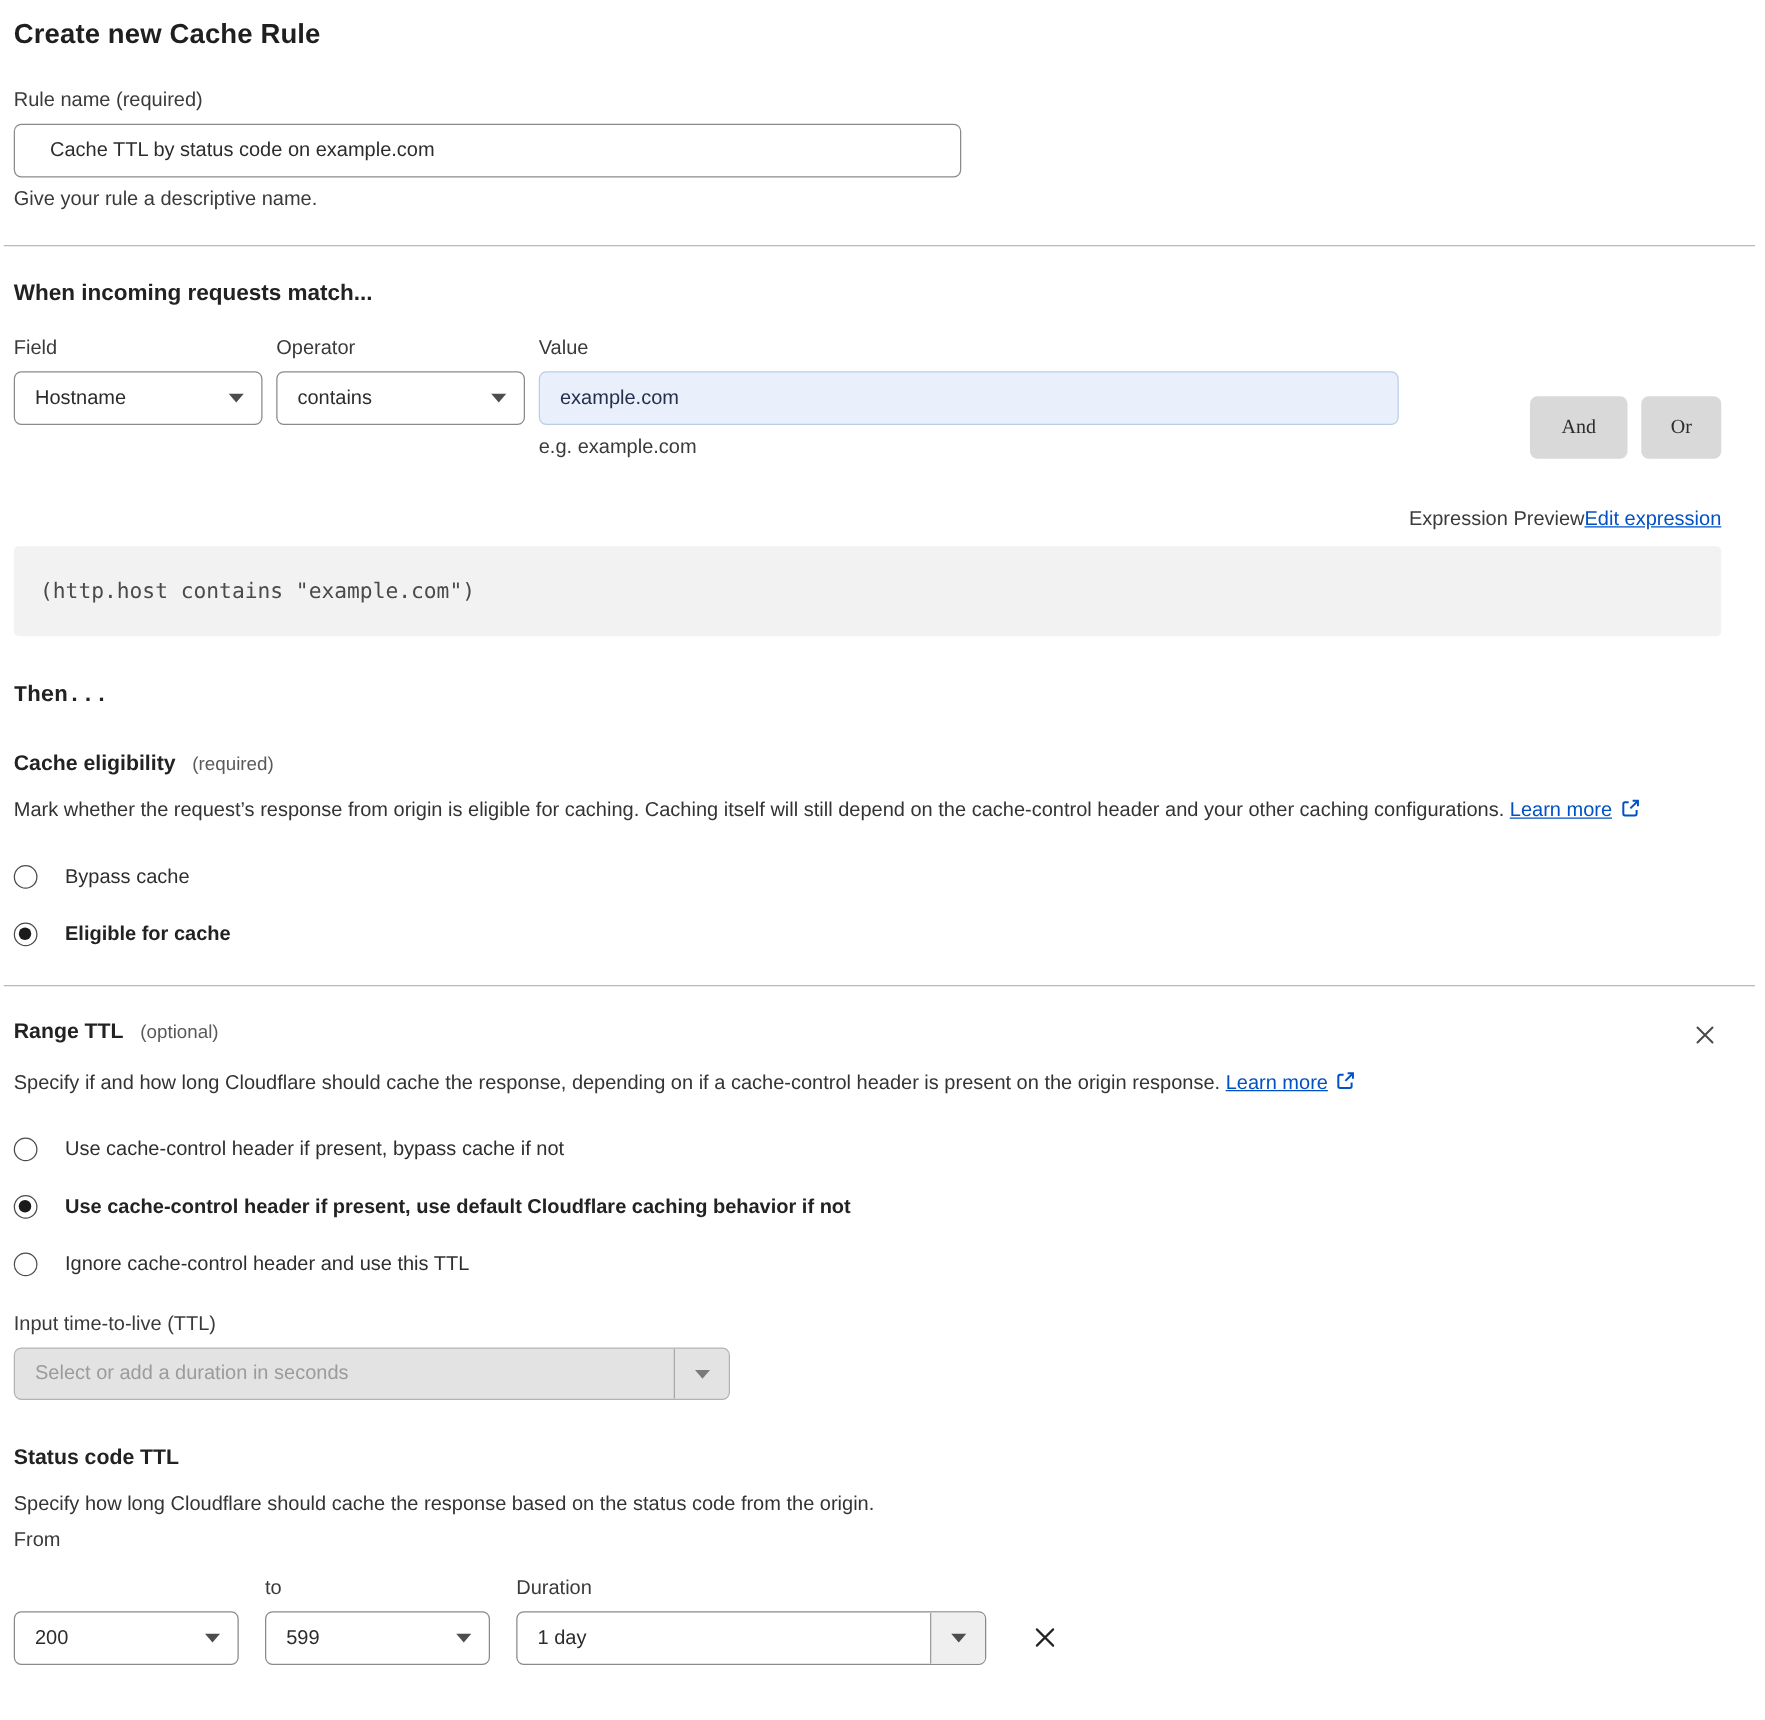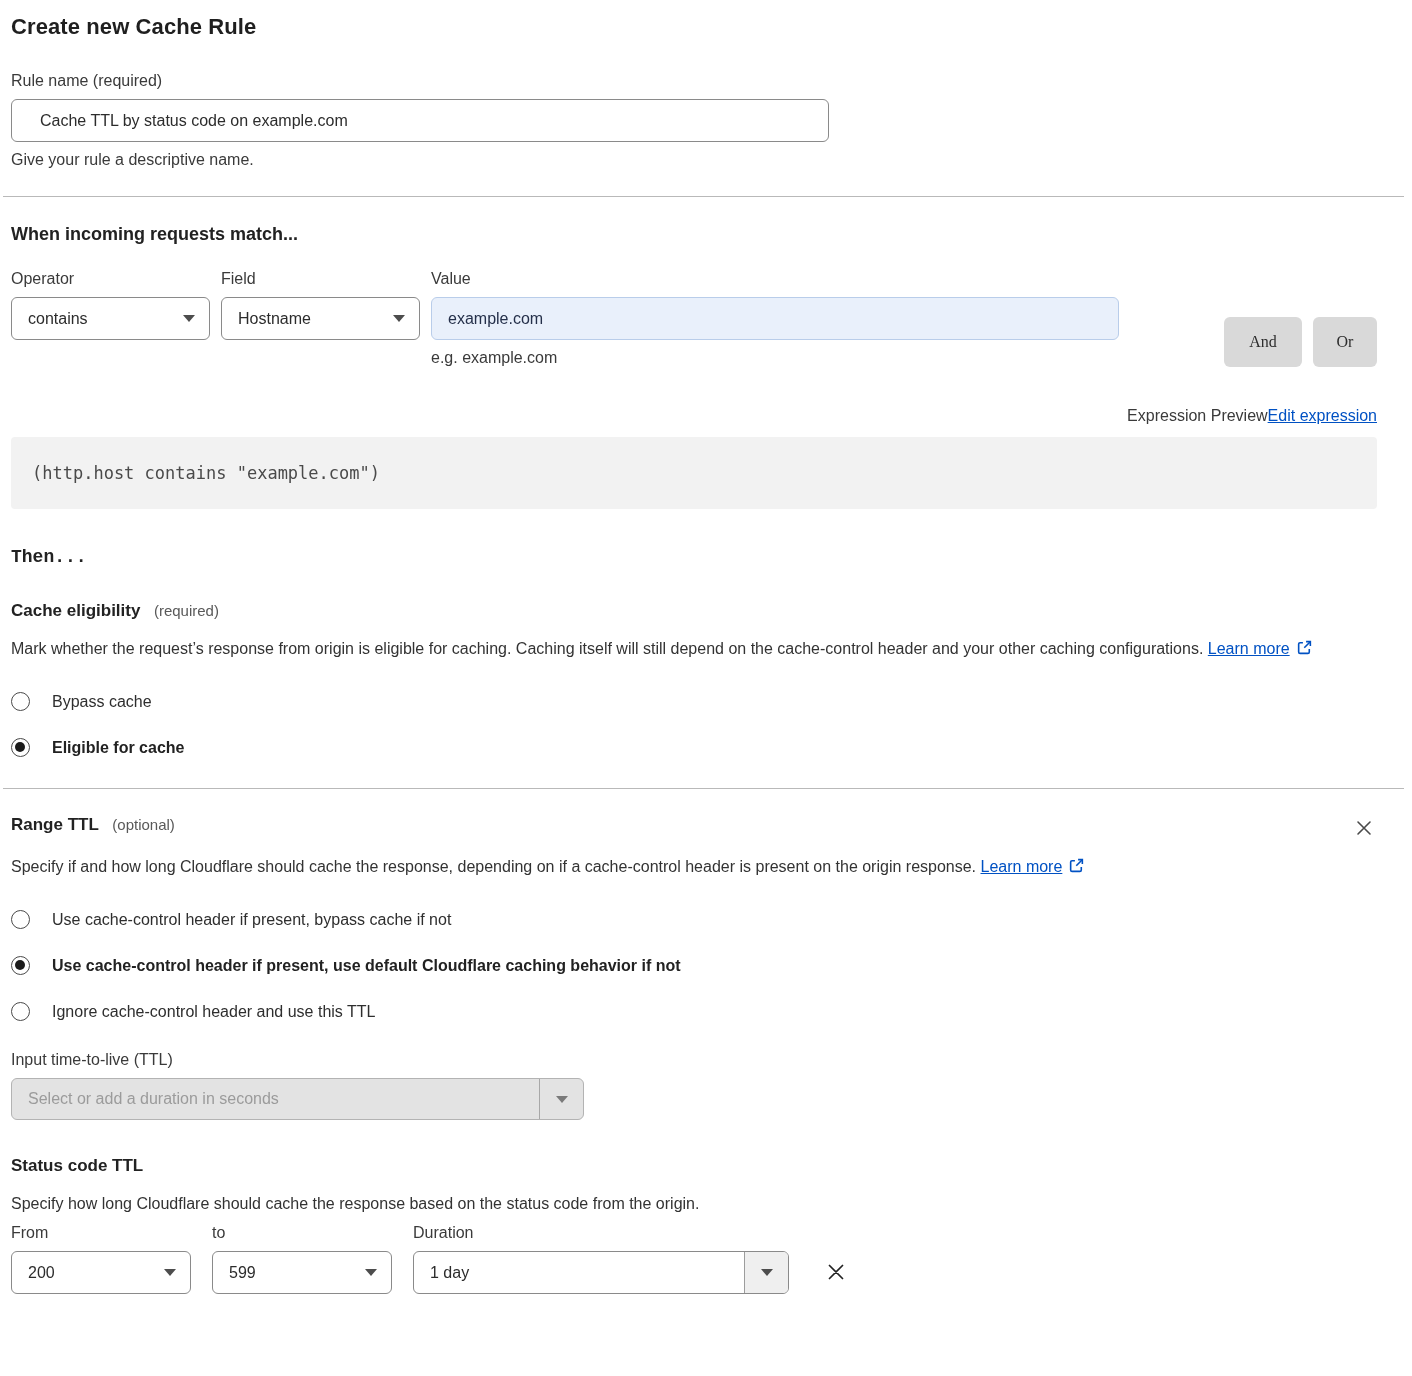--- a/index.html
+++ b/index.html
@@ -15,21 +15,21 @@
   h1.page-title {
     font-size:22px; font-weight:700; color:#1f1f1f;
     margin:2px 0 32px 0; letter-spacing:.1px;
   }
   .field-label { font-size:16px; color:#3a3a3a; margin-bottom:9px; }
   .text-input {
     height:43px; border:1px solid #8a8a8a; border-radius:6px;
     padding:0 16px; font-size:16px; color:#2c2c2c; background:#fff;
     font-family:inherit; outline:none; display:block;
   }
-  .rule-name-input { width:818px;padding-left:28px; }
+  .rule-name-input { width:758px;padding-left:28px; }
   .help-text { font-size:16px; color:#3a3a3a; margin-top:9px; }
 
   hr.divider {
     border:none; border-top:1px solid #b9b9b9;
     margin:27px -27px 0 -8px;
   }
 
   h2.section-heading { font-size:18px; font-weight:700; color:#222; margin:27px 0 0 0; }
 
   
@@ -124,30 +124,30 @@
   <div class="field-label">Rule name (required)</div>
   <input class="text-input rule-name-input" type="text" value="Cache TTL by status code on example.com" style="">
   <div class="help-text">Give your rule a descriptive name.</div>
 
   <hr class="divider">
 
   <h2 class="section-heading">When incoming requests match...</h2>
 
   <div class="match-row">
     <div class="match-col" style="width:199px;">
+      <div class="field-label">Field</div>
+      <div class="select">
+        <span>Hostname</span>
+        <span class="caret"></span>
+      </div>
+    </div>
+    <div class="match-col" style="width:199px;">
       <div class="field-label">Operator</div>
       <div class="select">
         <span>contains</span>
-        <span class="caret"></span>
-      </div>
-    </div>
-    <div class="match-col" style="width:199px;">
-      <div class="field-label">Field</div>
-      <div class="select">
-        <span>Hostname</span>
         <span class="caret"></span>
       </div>
     </div>
     <div class="match-col" style="width:782px;">
       <div class="field-label">Value</div>
       <input class="text-input value-input" type="text" value="example.com" style="">
       <div class="help-text">e.g. example.com</div>
     </div>
     <button class="chip-btn and-btn">And</button>
     <button class="chip-btn or-btn">Or</button>
@@ -223,21 +223,21 @@
     <span class="combo-text">Select or add a duration in seconds</span>
     <span class="combo-arrow">
         <span class="caret"></span>
       </span>
   </div>
 
   <h3 class="sub-heading" style="display:block; margin-top:36px;">Status code TTL</h3>
   <p class="description">Specify how long Cloudflare should cache the response based on the status code from the origin.</p>
 
   <div class="status-row">
-    <div class="status-col" style="width:180px;">
+    <div class="status-col" style="width:180px;gap:38px;">
       <div class="field-label">From</div>
       <div class="select">
         <span>200</span>
         <span class="caret"></span>
       </div>
     </div>
     <div class="status-col" style="width:180px;">
       <div class="field-label">to</div>
       <div class="select">
         <span>599</span>

